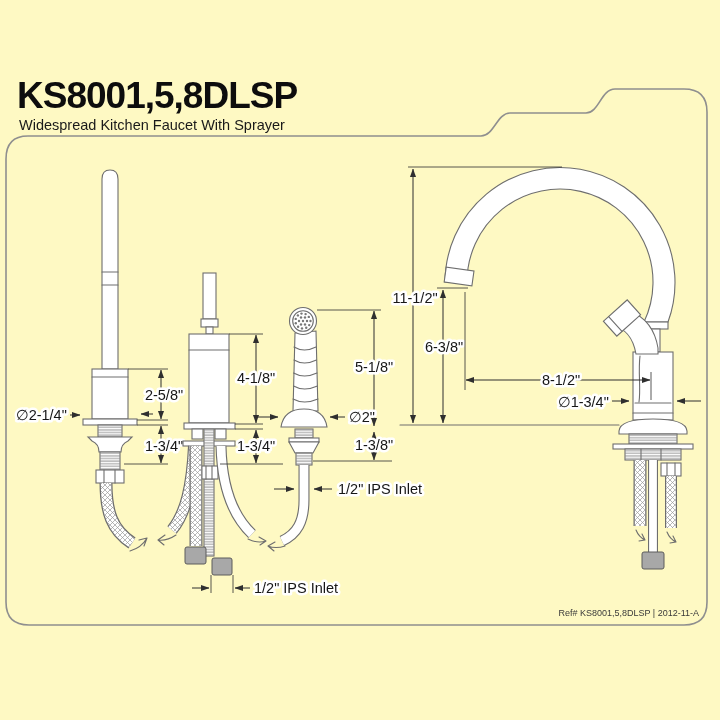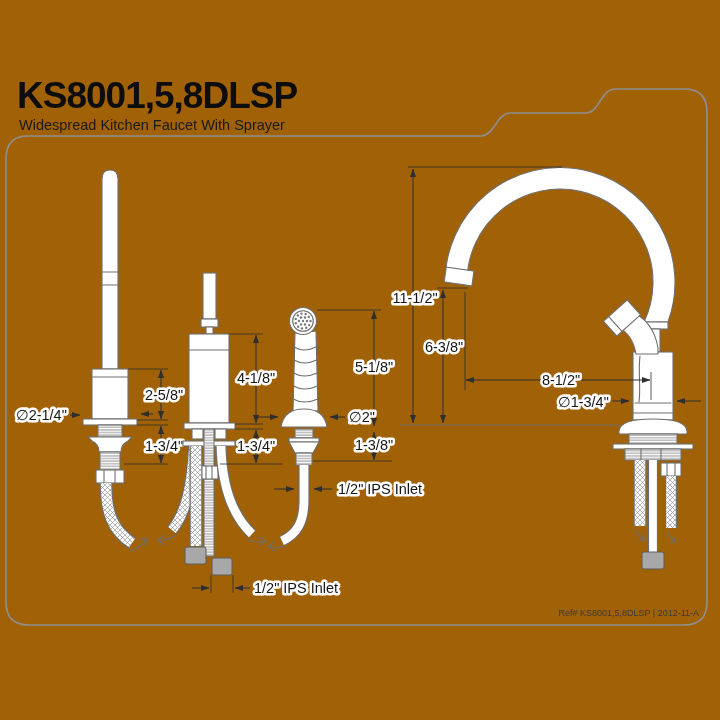--- a/index.html
+++ b/index.html
@@ -1,16 +1,16 @@
 <!DOCTYPE html>
 <html><head>
 <meta charset="utf-8">
 <style>
   html,body{margin:0;padding:0;background:#ffffff;}
-  .page{position:relative;width:720px;height:720px;background:#a16207;font-family:"Liberation Sans",sans-serif;overflow:hidden;}
+  .page{position:relative;width:720px;height:720px;background:#fef9c3;font-family:"Liberation Sans",sans-serif;overflow:hidden;}
   .page svg{position:absolute;left:0;top:0;}
   .dwg{stroke:#6e6e6e;stroke-width:1.1;fill:none;stroke-linecap:round;}
   .fillw{stroke:#6e6e6e;stroke-width:1.1;fill:#ffffff;}
   .dim{stroke:#2f2f2f;stroke-width:1;fill:none;}
   .ext{stroke:#2f2f2f;stroke-width:0.8;fill:none;}
   text{font-family:"Liberation Sans",sans-serif;}
   .dimtxt{font-size:14.5px;fill:#161616;stroke:#ffffff;stroke-width:5;paint-order:stroke;stroke-linejoin:round;}
   .title{font-size:37px;font-weight:bold;fill:#0d0d0d;letter-spacing:-1px;}
   .subtitle{font-size:14.5px;fill:#1a1a1a;}
   .reftxt{font-size:9px;fill:#3a3a3a;}

